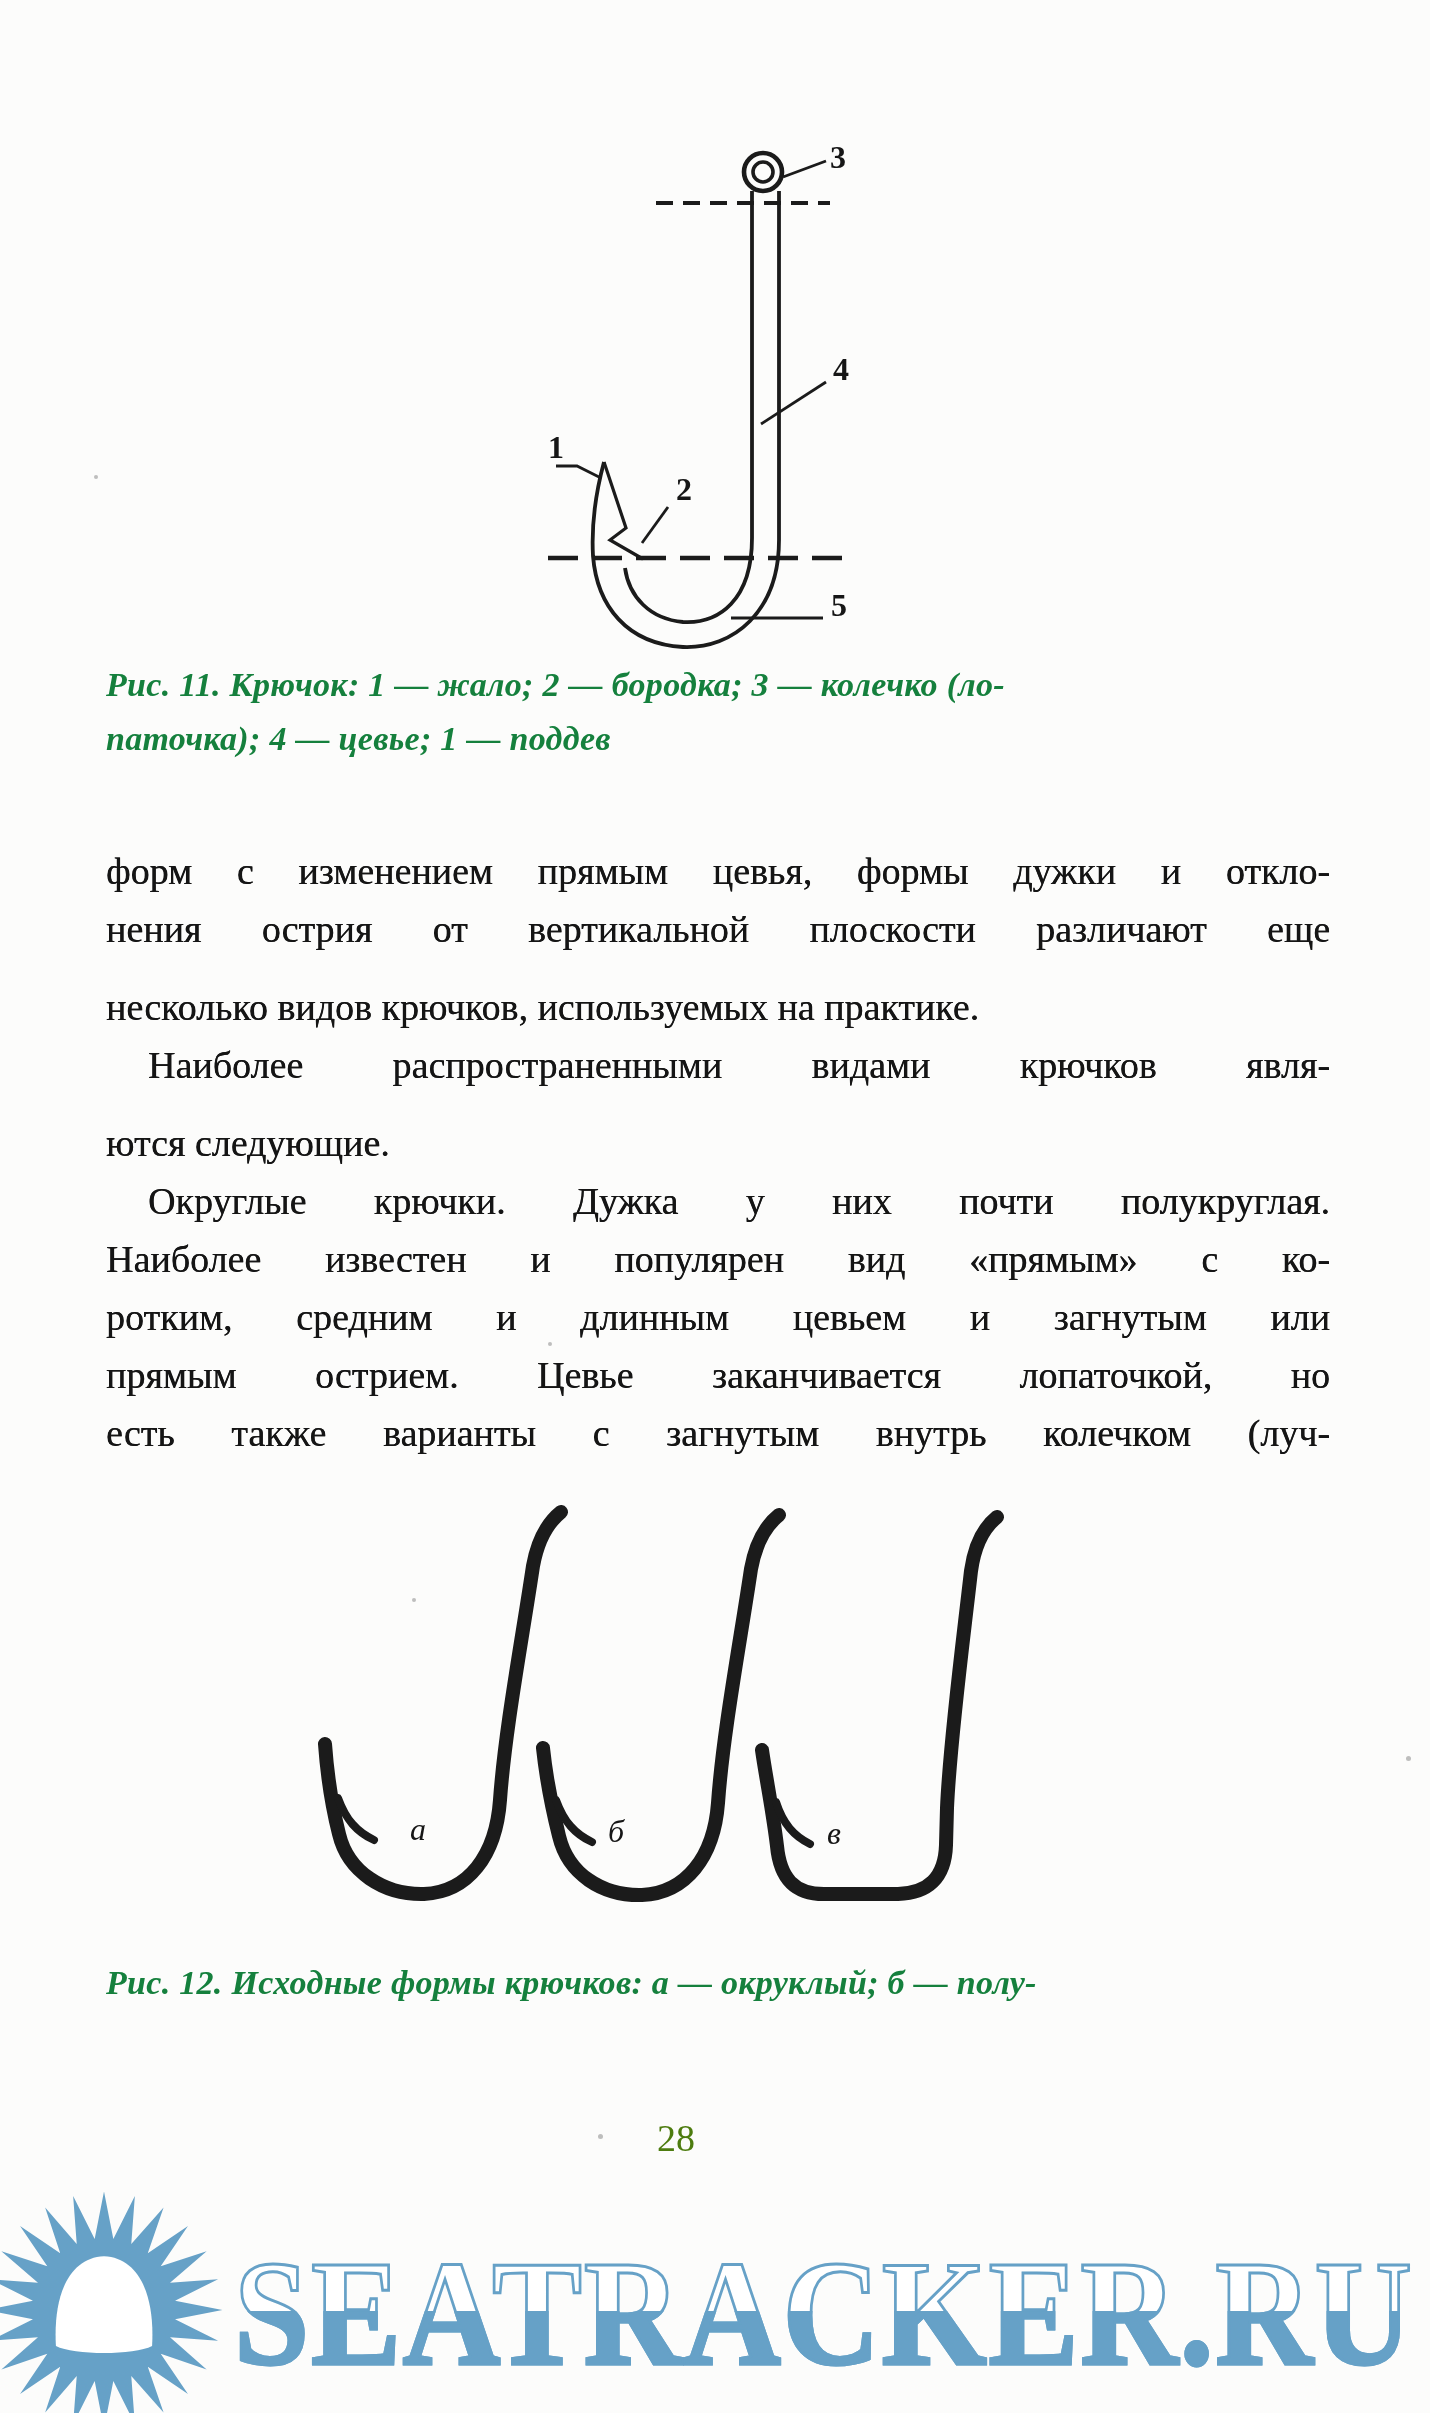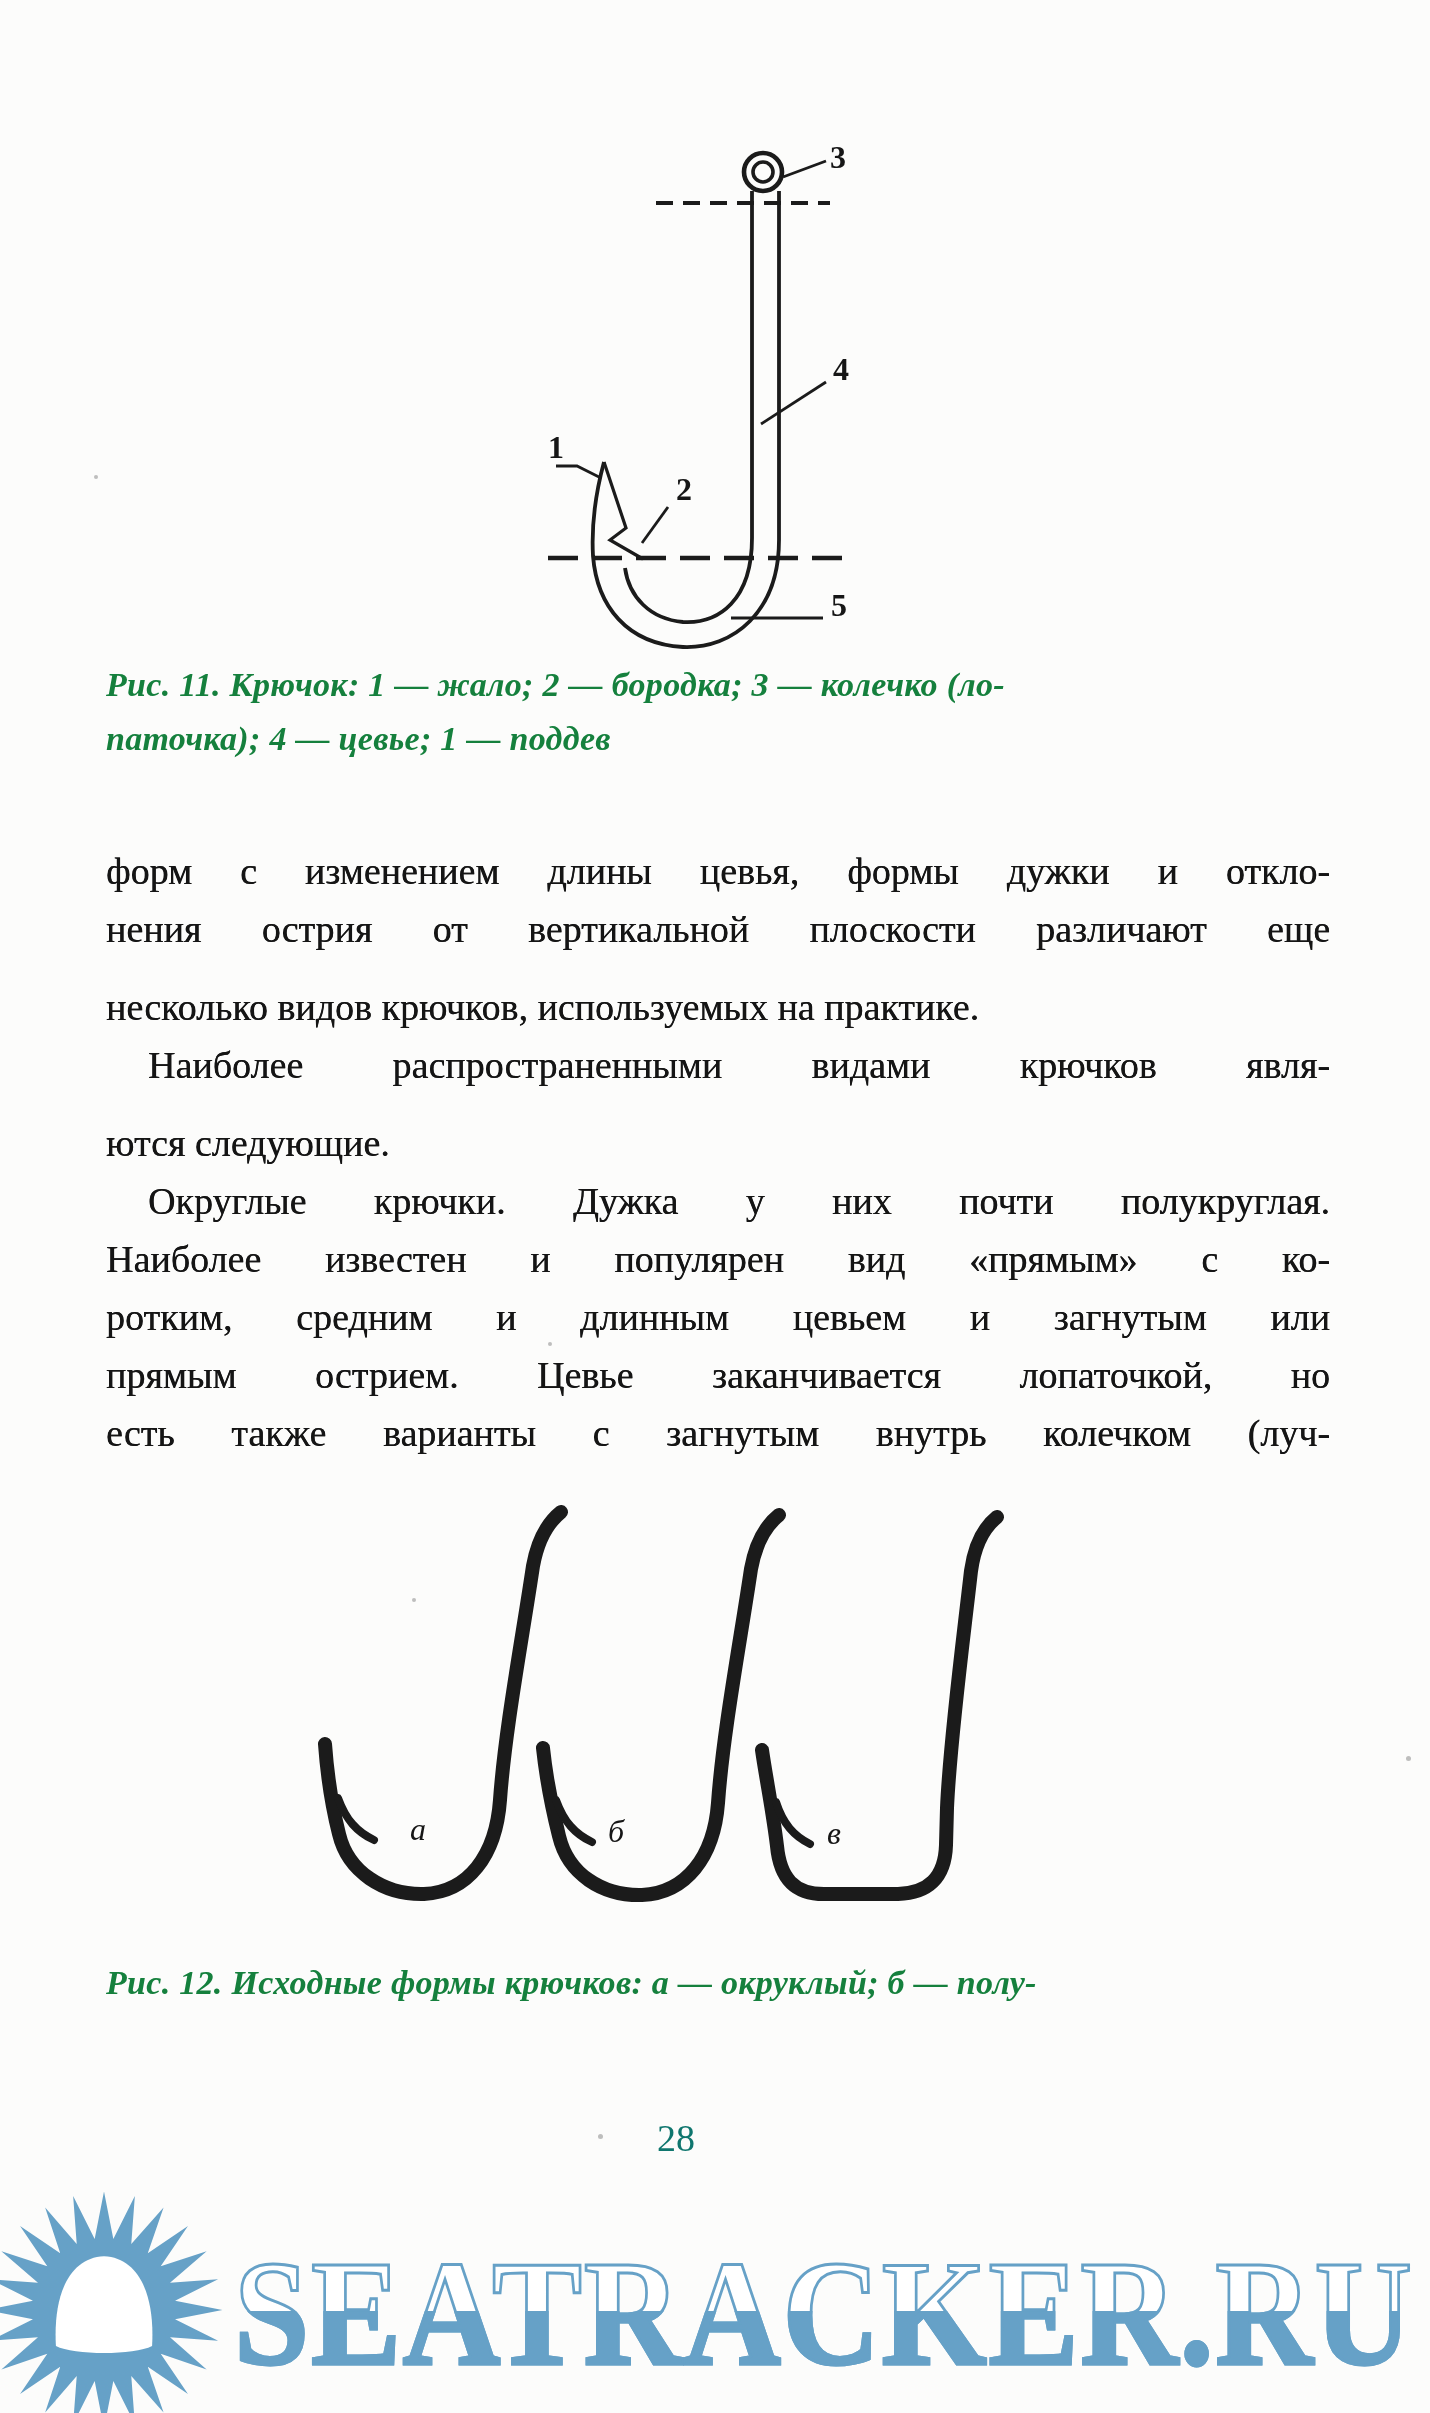--- a/index.html
+++ b/index.html
@@ -26,21 +26,21 @@
     font-size:38px; line-height:58px; color:#151515;
     text-shadow:0.35px 0 0 currentColor;
   }
   .jline { text-align:justify; text-align-last:justify; }
   .jlast { text-align:justify; text-align-last:left;margin-top:20px; }
   .indent { text-indent:42px; }
   .runhead { font-weight:normal; }
   
   .pagenum {
     position:absolute; left:106px; top:2116px; width:1140px;
-    text-align:center; font-size:38px; color:#0f766e;
+    text-align:center; font-size:38px; color:#4d7c0f;
   }
   
   .wm-sun { position:absolute; left:-18px; top:2188px; width:244px; height:244px; }
   .wm-text {
     position:absolute; left:234px; top:2238px; height:150px;
     font-family:"Liberation Serif","DejaVu Serif",serif;
     font-weight:bold; font-size:150px; line-height:150px; letter-spacing:2px;
     white-space:nowrap;
     transform:scaleX(0.9); transform-origin:left top;
     color:transparent;
@@ -80,21 +80,21 @@
     <text class="fig11-num" x="841" y="380">4</text>
     <text class="fig11-num" x="839" y="616">5</text>
   </svg>
 
   <div class="caption" style="top:658px">
     <div>Рис. 11. Крючок: 1 — жало; 2 — бородка; 3 — колечко (ло-</div>
     <div>паточка); 4 — цевье; 1 — поддев</div>
   </div>
 
   <div class="bodytext">
-    <div class="jline">форм с изменением длины цевья, формы дужки и откло-</div>
+    <div class="jline">форм с изменением прямым цевья, формы дужки и откло-</div>
     <div class="jline">нения острия от вертикальной плоскости различают еще</div>
     <div class="jlast">несколько видов крючков, используемых на практике.</div>
     <div class="jline indent">Наиболее распространенными видами крючков явля-</div>
     <div class="jlast">ются следующие.</div>
     <div class="jline indent"><span class="runhead">Округлые крючки.</span><span> Дужка у них почти полукруглая.</span></div>
     <div class="jline">Наиболее известен и популярен вид «прямым» с ко-</div>
     <div class="jline">ротким, средним и длинным цевьем и загнутым или</div>
     <div class="jline">прямым острием. Цевье заканчивается лопаточкой, но</div>
     <div class="jline">есть также варианты с загнутым внутрь колечком (луч-</div>
   </div>

